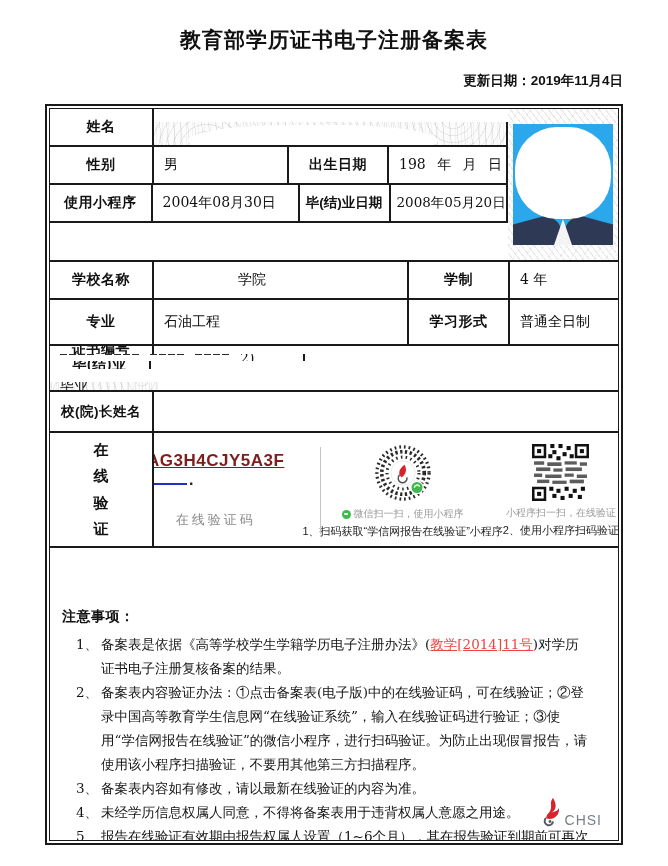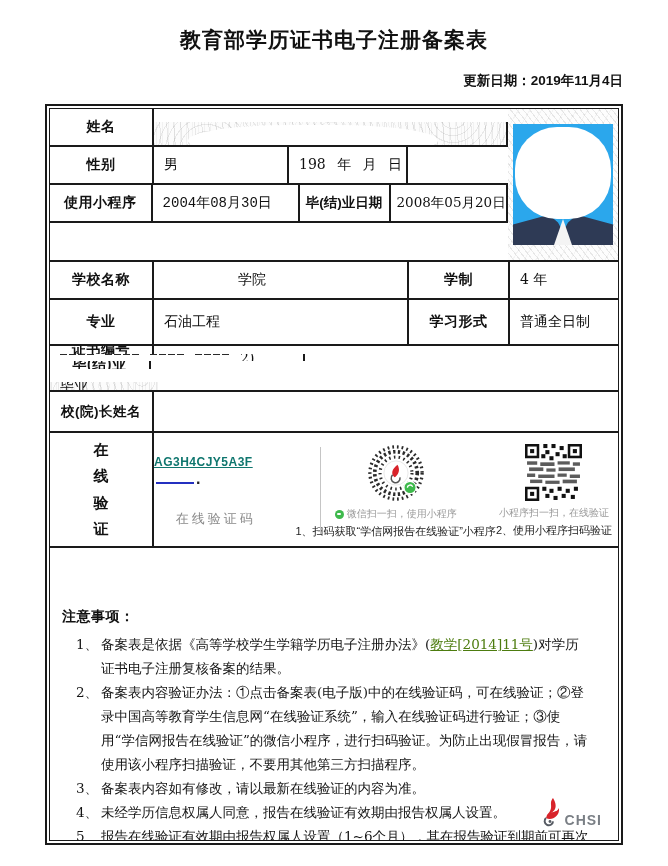--- a/index.html
+++ b/index.html
@@ -84,21 +84,21 @@
   .stub {
     width:7px; height:10px; margin-right:2px;
     border-top:2px solid #2a2a2a; border-bottom:2px solid #2a2a2a;
   }
   .cert-suffix { font-family:"DejaVu Serif","Liberation Serif",serif; font-size:14px; }
   
   .vlabel { width:18px; font-size:15px; font-weight:bold; line-height:1.75; text-align:center; word-break:break-all; }
   .verify-content { flex:1; display:flex; position:relative; padding:6px 0; }
   .code-area { width:164px; display:flex; flex-direction:column; align-items:center; justify-content:center; }
   .verify-code {
-    font-size:12px; font-weight:bold; color:#0f766e; text-decoration:underline;
+    font-size:17px; font-weight:bold; color:#7f1d1d; text-decoration:underline;
     letter-spacing:.5px; white-space:nowrap;
   }
   .code-blank { display:inline-block; width:38px; height:2px; background:#2430c0; vertical-align:baseline; margin-left:2px; }
   .code-dot { color:#222; text-decoration:none; display:inline-block; margin-left:2px; font-weight:bold; }
   .code-caption { margin-top:22px; font-size:13px; color:#8a8a8a; letter-spacing:3px; }
   .verify-divider { position:absolute; left:166px; top:14px; bottom:12px; width:1px; background:#c5c5c5; }
   .qr-area { flex:1; display:flex; justify-content:space-around; padding:4px 6px 0 18px; }
   .qr-col { display:flex; flex-direction:column; align-items:center;text-align:right; }
   .qr-caption { display:flex; align-items:center; font-size:10px; color:#9a9a9a; margin-top:5px; white-space:nowrap; }
   .wechat-dot {
@@ -112,24 +112,24 @@
   .qr-step { font-size:11px; color:#222; margin-top:3px; white-space:nowrap; }
   
   .notes { padding:16px 26px 0 12px;margin-top:44px; }
   .notes-heading { font-size:14px; font-weight:bold; margin-bottom:6px; letter-spacing:.5px; }
   .note-item {
     display:flex; font-family:"DejaVu Serif","Liberation Serif",serif;
     font-size:13.5px; line-height:1.78; color:#141414; padding-left:14px;
   }
   .note-num { flex:none; width:25px; }
   .note-text { flex:1; }
-  .doc-link { color:#4d7c0f; text-decoration:underline; }
+  .doc-link { color:#ef4444; text-decoration:underline; }
   
   .chsi-logo { position:absolute; right:16px; bottom:12px; display:flex; align-items:flex-end; }
-  .chsi-text { font-size:14px; font-weight:bold; color:#7a7f85; letter-spacing:1px; margin-left:2px; }
+  .chsi-text { font-size:14px; font-weight:normal; color:#7a7f85; letter-spacing:1px; margin-left:2px; }
   .birth-val { word-spacing:7px; }
   .school-val { padding-left:84px; }
 </style>
 </head>
 <body>
 
 <div class="page-title">教育部学历证书电子注册备案表</div>
 <div class="update-date">更新日期：2019年11月4日</div>
 
 <div class="outer-box">
@@ -140,26 +140,27 @@
     <div class="trow r14" style="height:38px;">
       <div class="cell lab" style="width:104px;">姓名</div>
       <div class="cell val guilloche no-br" style="width:354px; border-right:2px solid #1a1a1a;">
         <div class="redact-blob"></div>
       </div>
     </div>
 
     <div class="trow r14" style="height:38px;">
       <div class="cell lab" style="width:104px;">性别</div>
       <div class="cell val" style="width:135px;">男</div>
+      <div class="cell lab" style="width:100px;">出生日期</div>
       <div class="cell val birth-val" style="width:119px;">198 年 月 日</div>
     </div>
 
     <div class="trow r14" style="height:38px;">
       <div class="cell lab" style="width:104px;">使用小程序</div>
-      <div class="cell val" style="width:149px;font-family:Liberation Mono, monospace;">2004年08月30日</div>
+      <div class="cell val" style="width:149px;">2004年08月30日</div>
       <div class="cell lab" style="width:92px; letter-spacing:0; font-size:13.5px;">毕(结)业日期</div>
       <div class="cell val" style="width:119px; padding-left:6px; font-size:13.5px;">2008年05月20日</div>
     </div>
 
     <div class="trow r14" style="height:39px;flex-direction:column;">
       <div class="cell lab" style="width:104px;">学历类别</div>
       <div class="cell val" style="width:135px;">普通高等教育</div>
       <div class="cell lab" style="width:100px;margin-top:43px;">层次</div>
       <div class="cell val" style="width:119px;">本科</div>
     </div>
@@ -332,21 +333,21 @@
     <div class="note-item">
       <span class="note-num">2、</span>
       <span class="note-text">备案表内容验证办法：①点击备案表(电子版)中的在线验证码，可在线验证；②登录中国高等教育学生信息网“在线验证系统”，输入在线验证码进行验证；③使用“学信网报告在线验证”的微信小程序，进行扫码验证。为防止出现假冒报告，请使用该小程序扫描验证，不要用其他第三方扫描程序。</span>
     </div>
     <div class="note-item">
       <span class="note-num">3、</span>
       <span class="note-text">备案表内容如有修改，请以最新在线验证的内容为准。</span>
     </div>
     <div class="note-item">
       <span class="note-num">4、</span>
-      <span class="note-text">未经学历信息权属人同意，报告在线验证有效期由报告权属人设置。</span>
+      <span class="note-text">未经学历信息权属人同意，不得将备案表用于违背权属人意愿之用途。</span>
     </div>
     <div class="note-item">
       <span class="note-num">5、</span>
       <span class="note-text">报告在线验证有效期由报告权属人设置（1~6个月），其在报告验证到期前可再次延长验证有效期。</span>
     </div>
   </div>
 
   <div class="chsi-logo">
     <svg width="24" height="30" viewBox="0 0 24 30">
       <path d="M14 0 C9 6 16 9 8 17 C20 13 17 5 14 0 Z" fill="#d8232a"></path>

